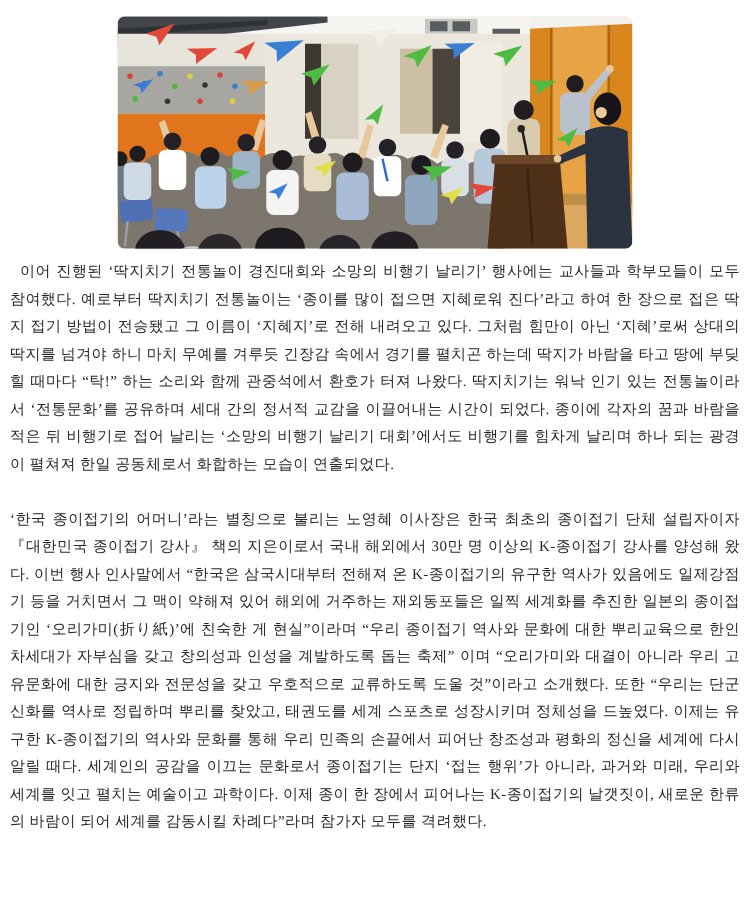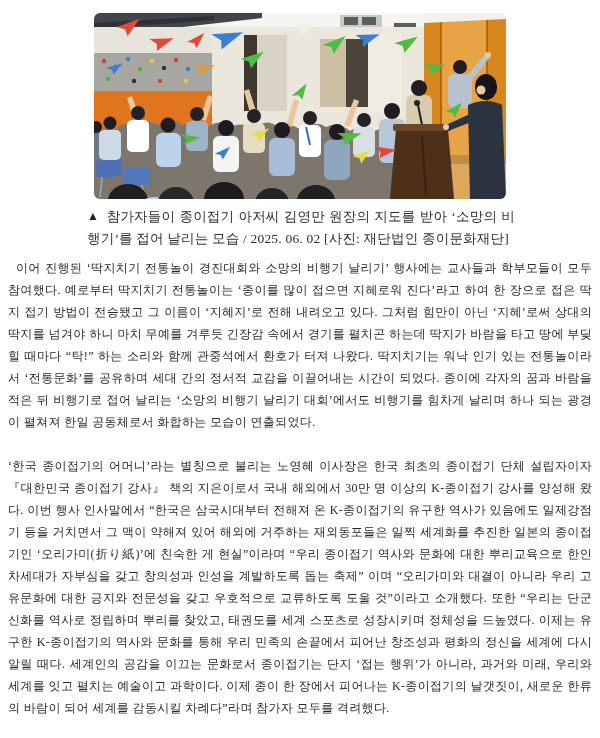--- a/index.html
+++ b/index.html
@@ -193,23 +193,20 @@
           <use href="#plane" transform="translate(120 138) rotate(-15) scale(0.7)" fill="#3a7fd4"></use>
           <use href="#plane" transform="translate(244 116) rotate(10)" fill="#4fbb42"></use>
           <use href="#plane" transform="translate(156 118) rotate(-8) scale(0.8)" fill="#e4de4a"></use>
           <use href="#plane" transform="translate(282 130) rotate(18) scale(0.9)" fill="#e2493a"></use>
           <use href="#plane" transform="translate(258 140) rotate(-10) scale(0.8)" fill="#e4de4a"></use>
           <use href="#plane" transform="translate(350 96) rotate(-20) scale(0.8)" fill="#4fbb42"></use>
         </g>
       </svg>
     </div>
 
-    <figcaption class="caption">
-      <span class="marker">▲</span><span>참가자들이 종이접기 아저씨 김영만 원장의 지도를 받아 ‘소망의 비행기’를 접어 날리는 모습 / 2025. 06. 02 [사진: 재단법인 종이문화재단]</span>
-    </figcaption>
   </figure>
 
   <div class="body-text">
     <p class="para indent">이어 진행된 ‘딱지치기 전통놀이 경진대회와 소망의 비행기 날리기’ 행사에는 교사들과 학부모들이 모두 참여했다. 예로부터 딱지치기 전통놀이는 ‘종이를 많이 접으면 지혜로워 진다’라고 하여 한 장으로 접은 딱지 접기 방법이 전승됐고 그 이름이 ‘지혜지’로 전해 내려오고 있다. 그처럼 힘만이 아닌 ‘지혜’로써 상대의 딱지를 넘겨야 하니 마치 무예를 겨루듯 긴장감 속에서 경기를 펼치곤 하는데 딱지가 바람을 타고 땅에 부딪힐 때마다 “탁!” 하는 소리와 함께 관중석에서 환호가 터져 나왔다. 딱지치기는 워낙 인기 있는 전통놀이라서 ‘전통문화’를 공유하며 세대 간의 정서적 교감을 이끌어내는 시간이 되었다. 종이에 각자의 꿈과 바람을 적은 뒤 비행기로 접어 날리는 ‘소망의 비행기 날리기 대회’에서도 비행기를 힘차게 날리며 하나 되는 광경이 펼쳐져 한일 공동체로서 화합하는 모습이 연출되었다.</p>
     <p class="para">‘한국 종이접기의 어머니’라는 별칭으로 불리는 노영혜 이사장은 한국 최초의 종이접기 단체 설립자이자 『대한민국 종이접기 강사』 책의 지은이로서 국내 해외에서 30만 명 이상의 K-종이접기 강사를 양성해 왔다. 이번 행사 인사말에서 “한국은 삼국시대부터 전해져 온 K-종이접기의 유구한 역사가 있음에도 일제강점기 등을 거치면서 그 맥이 약해져 있어 해외에 거주하는 재외동포들은 일찍 세계화를 추진한 일본의 종이접기인 ‘오리가미(折り紙)’에 친숙한 게 현실”이라며 “우리 종이접기 역사와 문화에 대한 뿌리교육으로 한인 차세대가 자부심을 갖고 창의성과 인성을 계발하도록 돕는 축제” 이며 “오리가미와 대결이 아니라 우리 고유문화에 대한 긍지와 전문성을 갖고 우호적으로 교류하도록 도울 것”이라고 소개했다. 또한 “우리는 단군 신화를 역사로 정립하며 뿌리를 찾았고, 태권도를 세계 스포츠로 성장시키며 정체성을 드높였다. 이제는 유구한 K-종이접기의 역사와 문화를 통해 우리 민족의 손끝에서 피어난 창조성과 평화의 정신을 세계에 다시 알릴 때다. 세계인의 공감을 이끄는 문화로서 종이접기는 단지 ‘접는 행위’가 아니라, 과거와 미래, 우리와 세계를 잇고 펼치는 예술이고 과학이다. 이제 종이 한 장에서 피어나는 K-종이접기의 날갯짓이, 새로운 한류의 바람이 되어 세계를 감동시킬 차례다”라며 참가자 모두를 격려했다.</p>
   </div>
 
 </div>
 
 </body></html>

